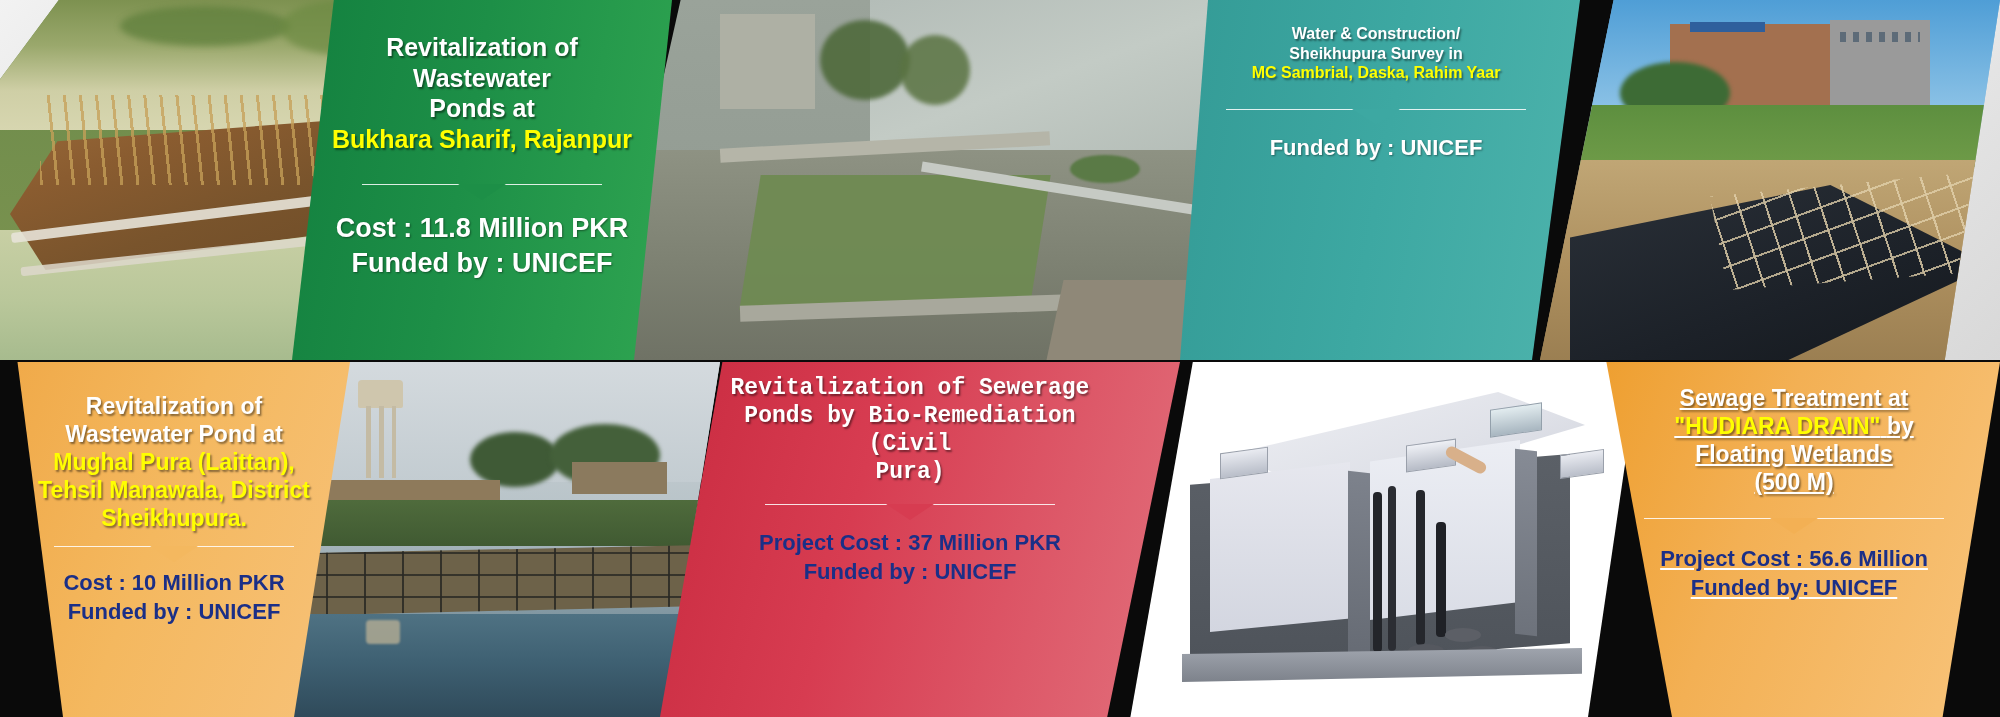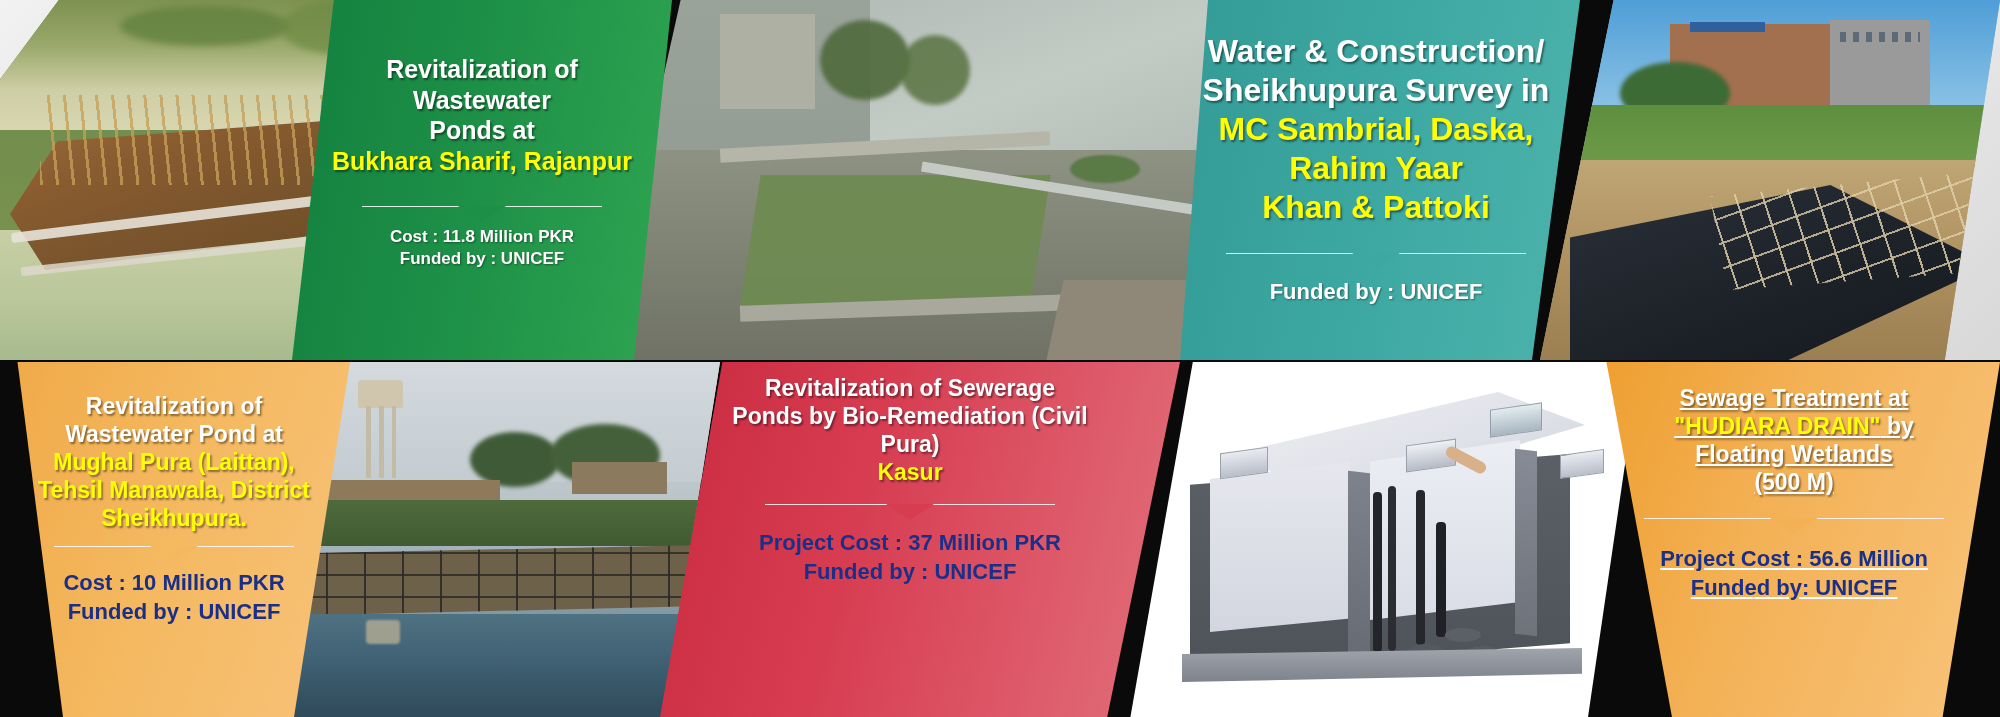--- a/index.html
+++ b/index.html
@@ -102,32 +102,32 @@
     <div style="position:absolute;left:20px;top:250px;width:330px;height:9px;background:#ddd8cb;
                 transform:rotate(-6deg);opacity:.85;border-radius:3px;"></div>
 
     <div style="position:absolute;left:40px;top:95px;width:340px;height:90px;opacity:.85;
                 background:repeating-linear-gradient(84deg, rgba(198,160,88,.9) 0 3px, transparent 3px 16px);"></div>
   </div>
 
   <div style="position:absolute;left:292px;top:0;width:380px;height:360px;z-index:5;
               background:linear-gradient(100deg,#13803f 0%,#1d8f47 45%,#2fa551 100%);
               clip-path: polygon(11% 0%, 100% 0%, 90% 100%, 0% 100%);"></div>
-  <div class="panel" style="left:312px;top:54px;width:340px;height:280px;align-items:flex-end;">
+  <div class="panel" style="left:312px;top:32px;width:340px;height:280px;align-items:flex-end;">
     <div class="inner">
       <div class="title" style="font-size:25px;">
         <div>Revitalization of Wastewater</div>
         <div>Ponds at</div>
         <div class="hl">Bukhara Sharif, Rajanpur</div>
       </div>
       <div class="divider-wrap" style="margin-top:30px;">
         <div class="divider" style="width:240px;"></div>
         <div class="arrow" style="border-top:16px solid #1d8f47;"></div>
       </div>
-      <div class="cost white" style="font-size:17px;margin-top:19px;">
+      <div class="cost white" style="font-size:27px;margin-top:26px;">
         <div>Cost : 11.8 Million PKR</div>
         <div>Funded by : UNICEF</div>
       </div>
     </div>
   </div>
 
   <div class="photo" style="left:600px;top:0;width:620px;height:360px;
               clip-path: polygon(13% 0%, 100% 0%, 100% 100%, 0% 100%);
               background:linear-gradient(180deg,#9aa39a 0%,#8d968d 100%);">
     <div class="band" style="top:0;height:190px;left:270px;right:0;background:linear-gradient(160deg,#b4bdb8 0%,#c3cbc5 45%,#b0b9b3 100%);"></div>
@@ -142,25 +142,24 @@
     <div class="blob" style="left:300px;top:35px;width:70px;height:70px;background:#5a7342;filter:blur(2px);opacity:.85;"></div>
     <div class="blob" style="left:470px;top:155px;width:70px;height:28px;background:#5a7a46;filter:blur(1px);"></div>
     <div class="rect" style="left:320px;top:185px;width:300px;height:10px;background:#c6cac4;transform:rotate(9deg);"></div>
   </div>
 
   <div style="position:absolute;left:1180px;top:0;width:400px;height:360px;z-index:5;
               background:linear-gradient(100deg,#349b96 0%,#3da8a2 50%,#4db3ac 100%);
               clip-path: polygon(7% 0%, 100% 0%, 88% 100%, 0% 100%);"></div>
   <div class="panel" style="left:1186px;top:24px;width:380px;height:300px;">
     <div class="inner">
-      <div class="title" style="font-size:32px;margin-top:8px;">
+      <div class="title" style="font-size:16px;">
         <div>Water &amp; Construction/</div>
         <div>Sheikhupura Survey in</div>
         <div class="hl">MC Sambrial, Daska, Rahim Yaar</div>
-        <div class="hl">Khan &amp; Pattoki</div>
       </div>
       <div class="divider-wrap" style="margin-top:26px;">
         <div class="divider" style="width:300px;"></div>
         <div class="arrow" style="border-top:16px solid #3da8a2;"></div>
       </div>
       <div class="cost white" style="font-size:22px;margin-top:24px;">
         <div>Funded by :  UNICEF</div>
       </div>
     </div>
   </div>
@@ -237,25 +236,24 @@
     <div class="band" style="top:252px;height:103px;background:linear-gradient(180deg,#4f7283 0%,#3f6173 45%,#2f4a5a 100%);"></div>
     <div class="blob" style="left:116px;top:258px;width:34px;height:24px;background:#b5ad94;opacity:.8;filter:blur(1px);border-radius:4px;"></div>
   </div>
 
   <div style="position:absolute;left:660px;top:362px;width:520px;height:355px;z-index:5;
               background:linear-gradient(105deg,#c92b40 0%,#d73c51 38%,#e2707c 100%);
               clip-path: polygon(12% 0%, 100% 0%, 86% 100%, 0% 100%);">
   </div>
   <div class="panel" style="left:700px;top:374px;width:420px;height:330px;">
     <div class="inner">
-      <div class="title" style="font-size:23px;">
+      <div class="title" style="font-size:23px;font-family:Liberation Mono, monospace;">
         <div>Revitalization of Sewerage</div>
         <div>Ponds by Bio-Remediation (Civil</div>
         <div>Pura)</div>
-        <div class="hl">Kasur</div>
       </div>
       <div class="divider-wrap" style="margin-top:18px;">
         <div class="divider" style="width:290px;"></div>
         <div class="arrow" style="border-top:16px solid #d73c51;"></div>
       </div>
       <div class="cost navy" style="font-size:22px;margin-top:24px;">
         <div>Project Cost : 37 Million PKR</div>
         <div>Funded by : UNICEF</div>
       </div>
     </div>

